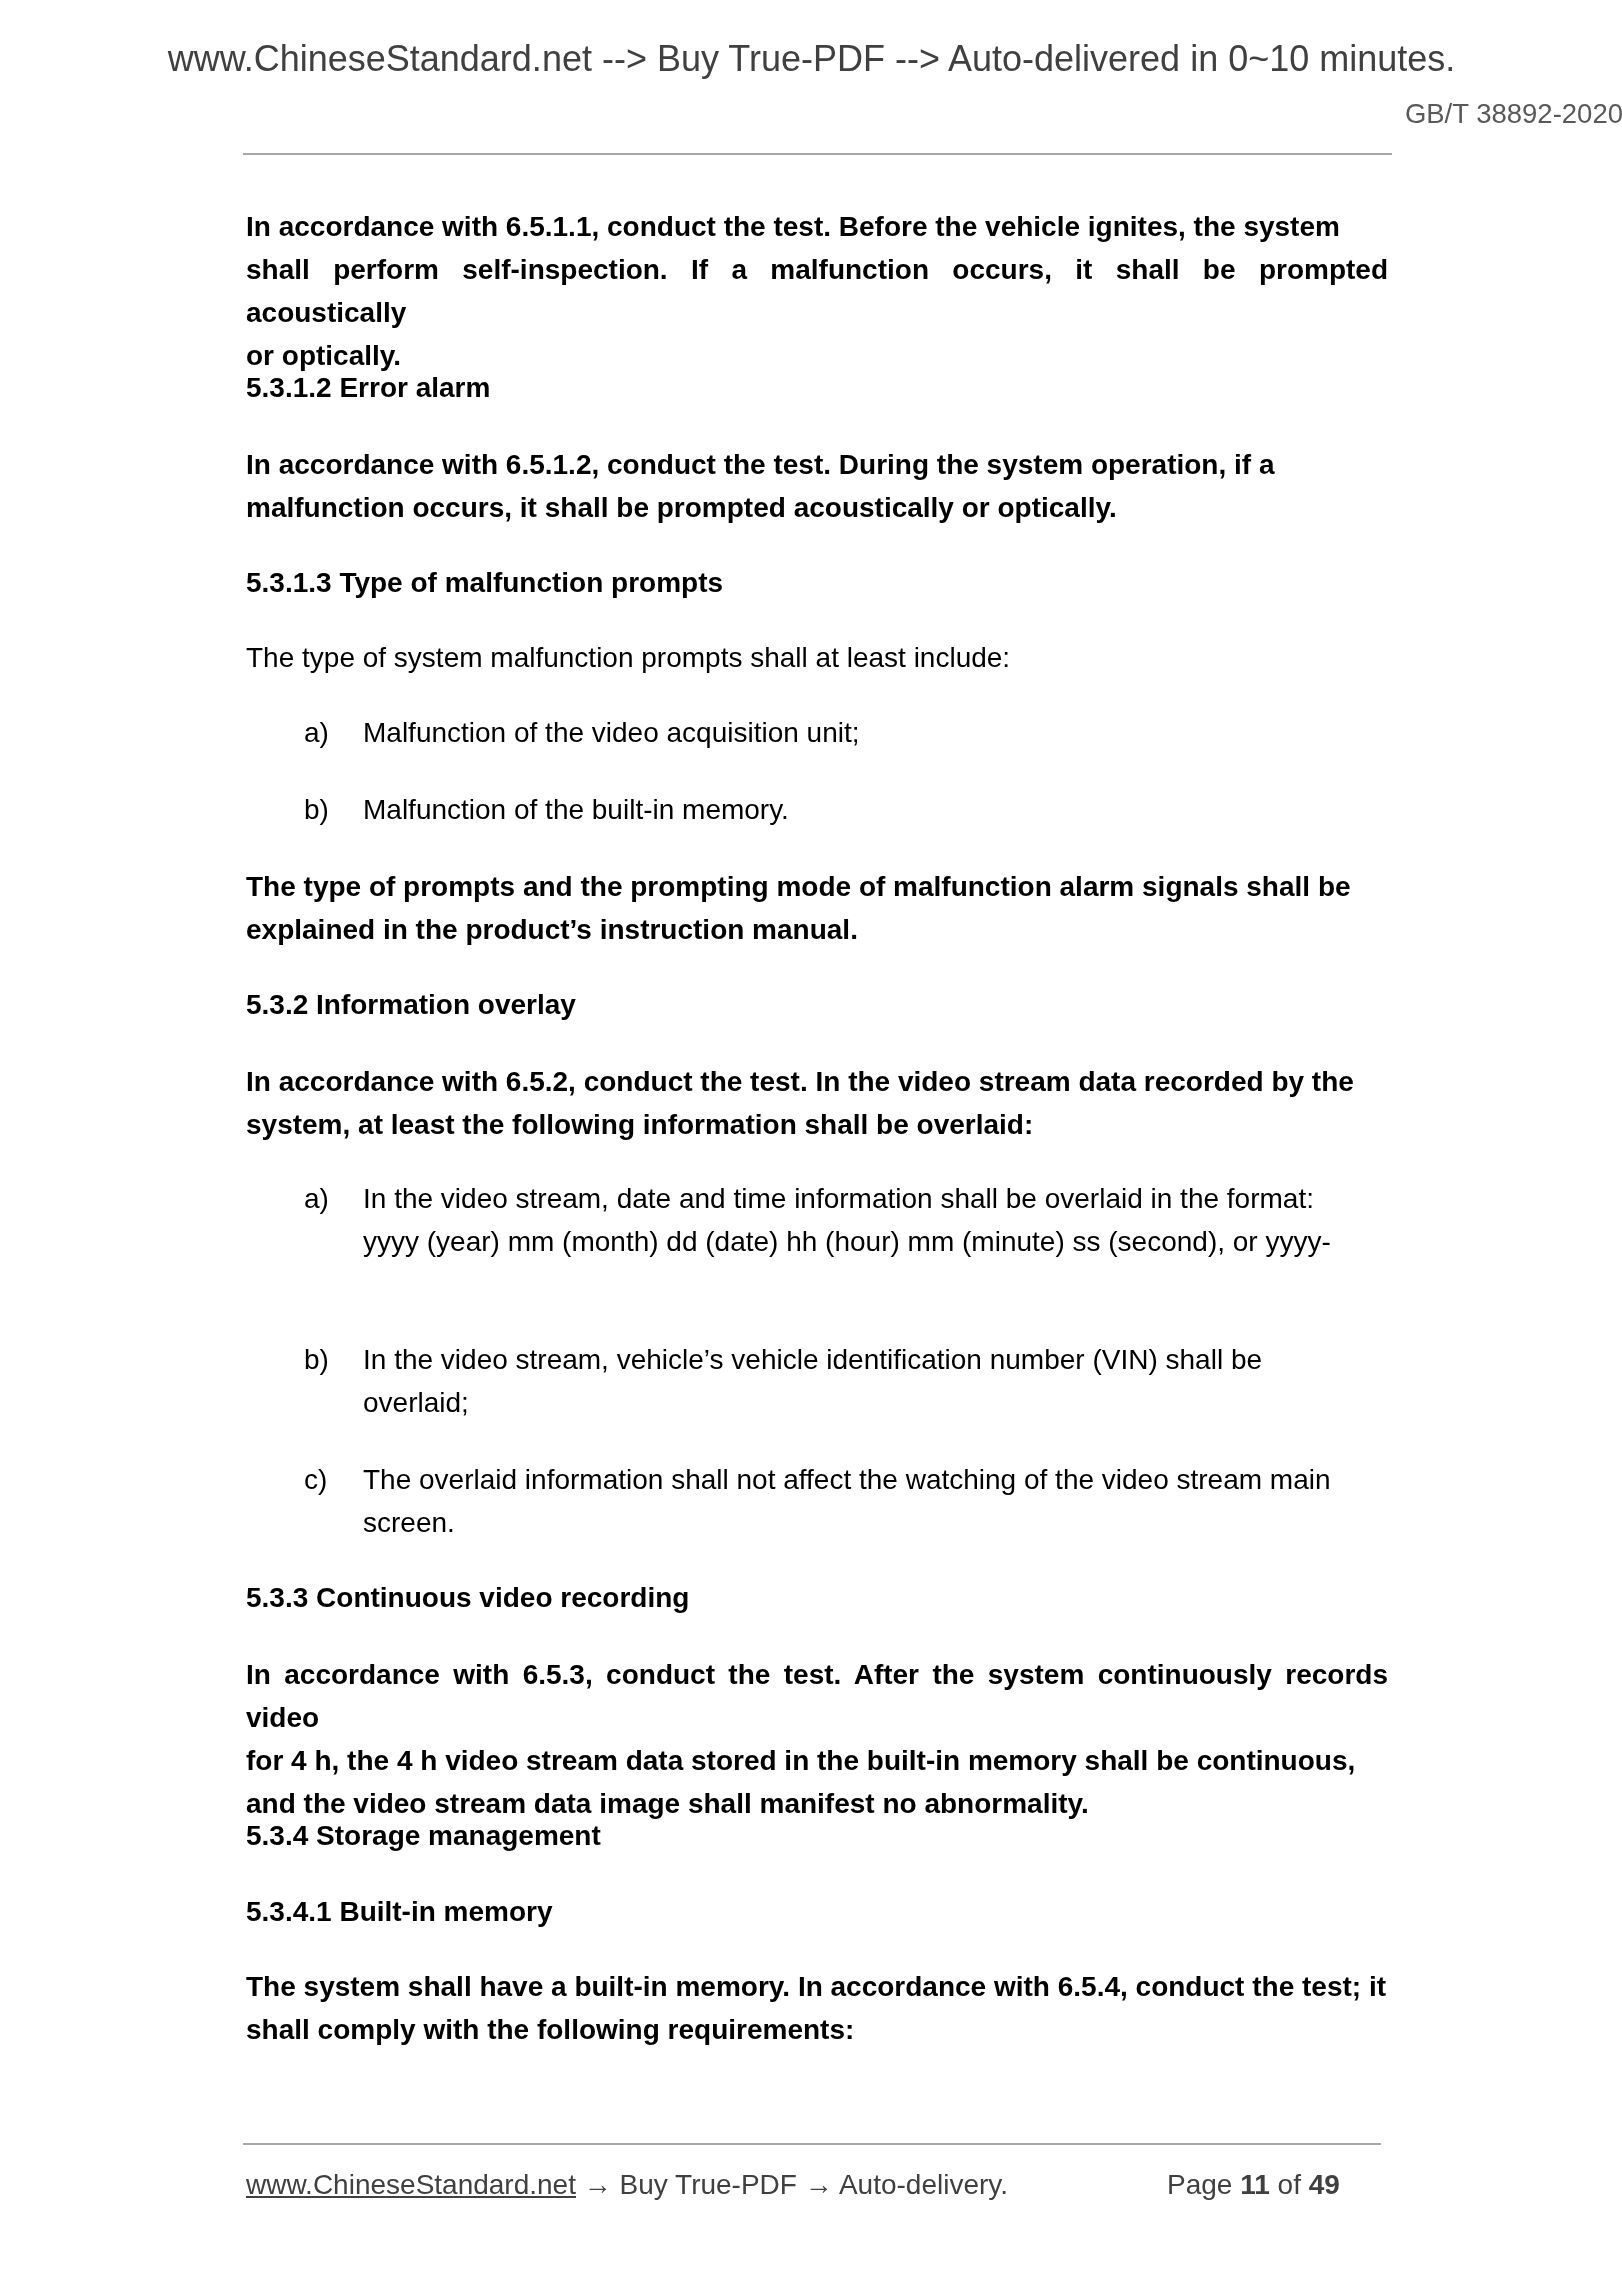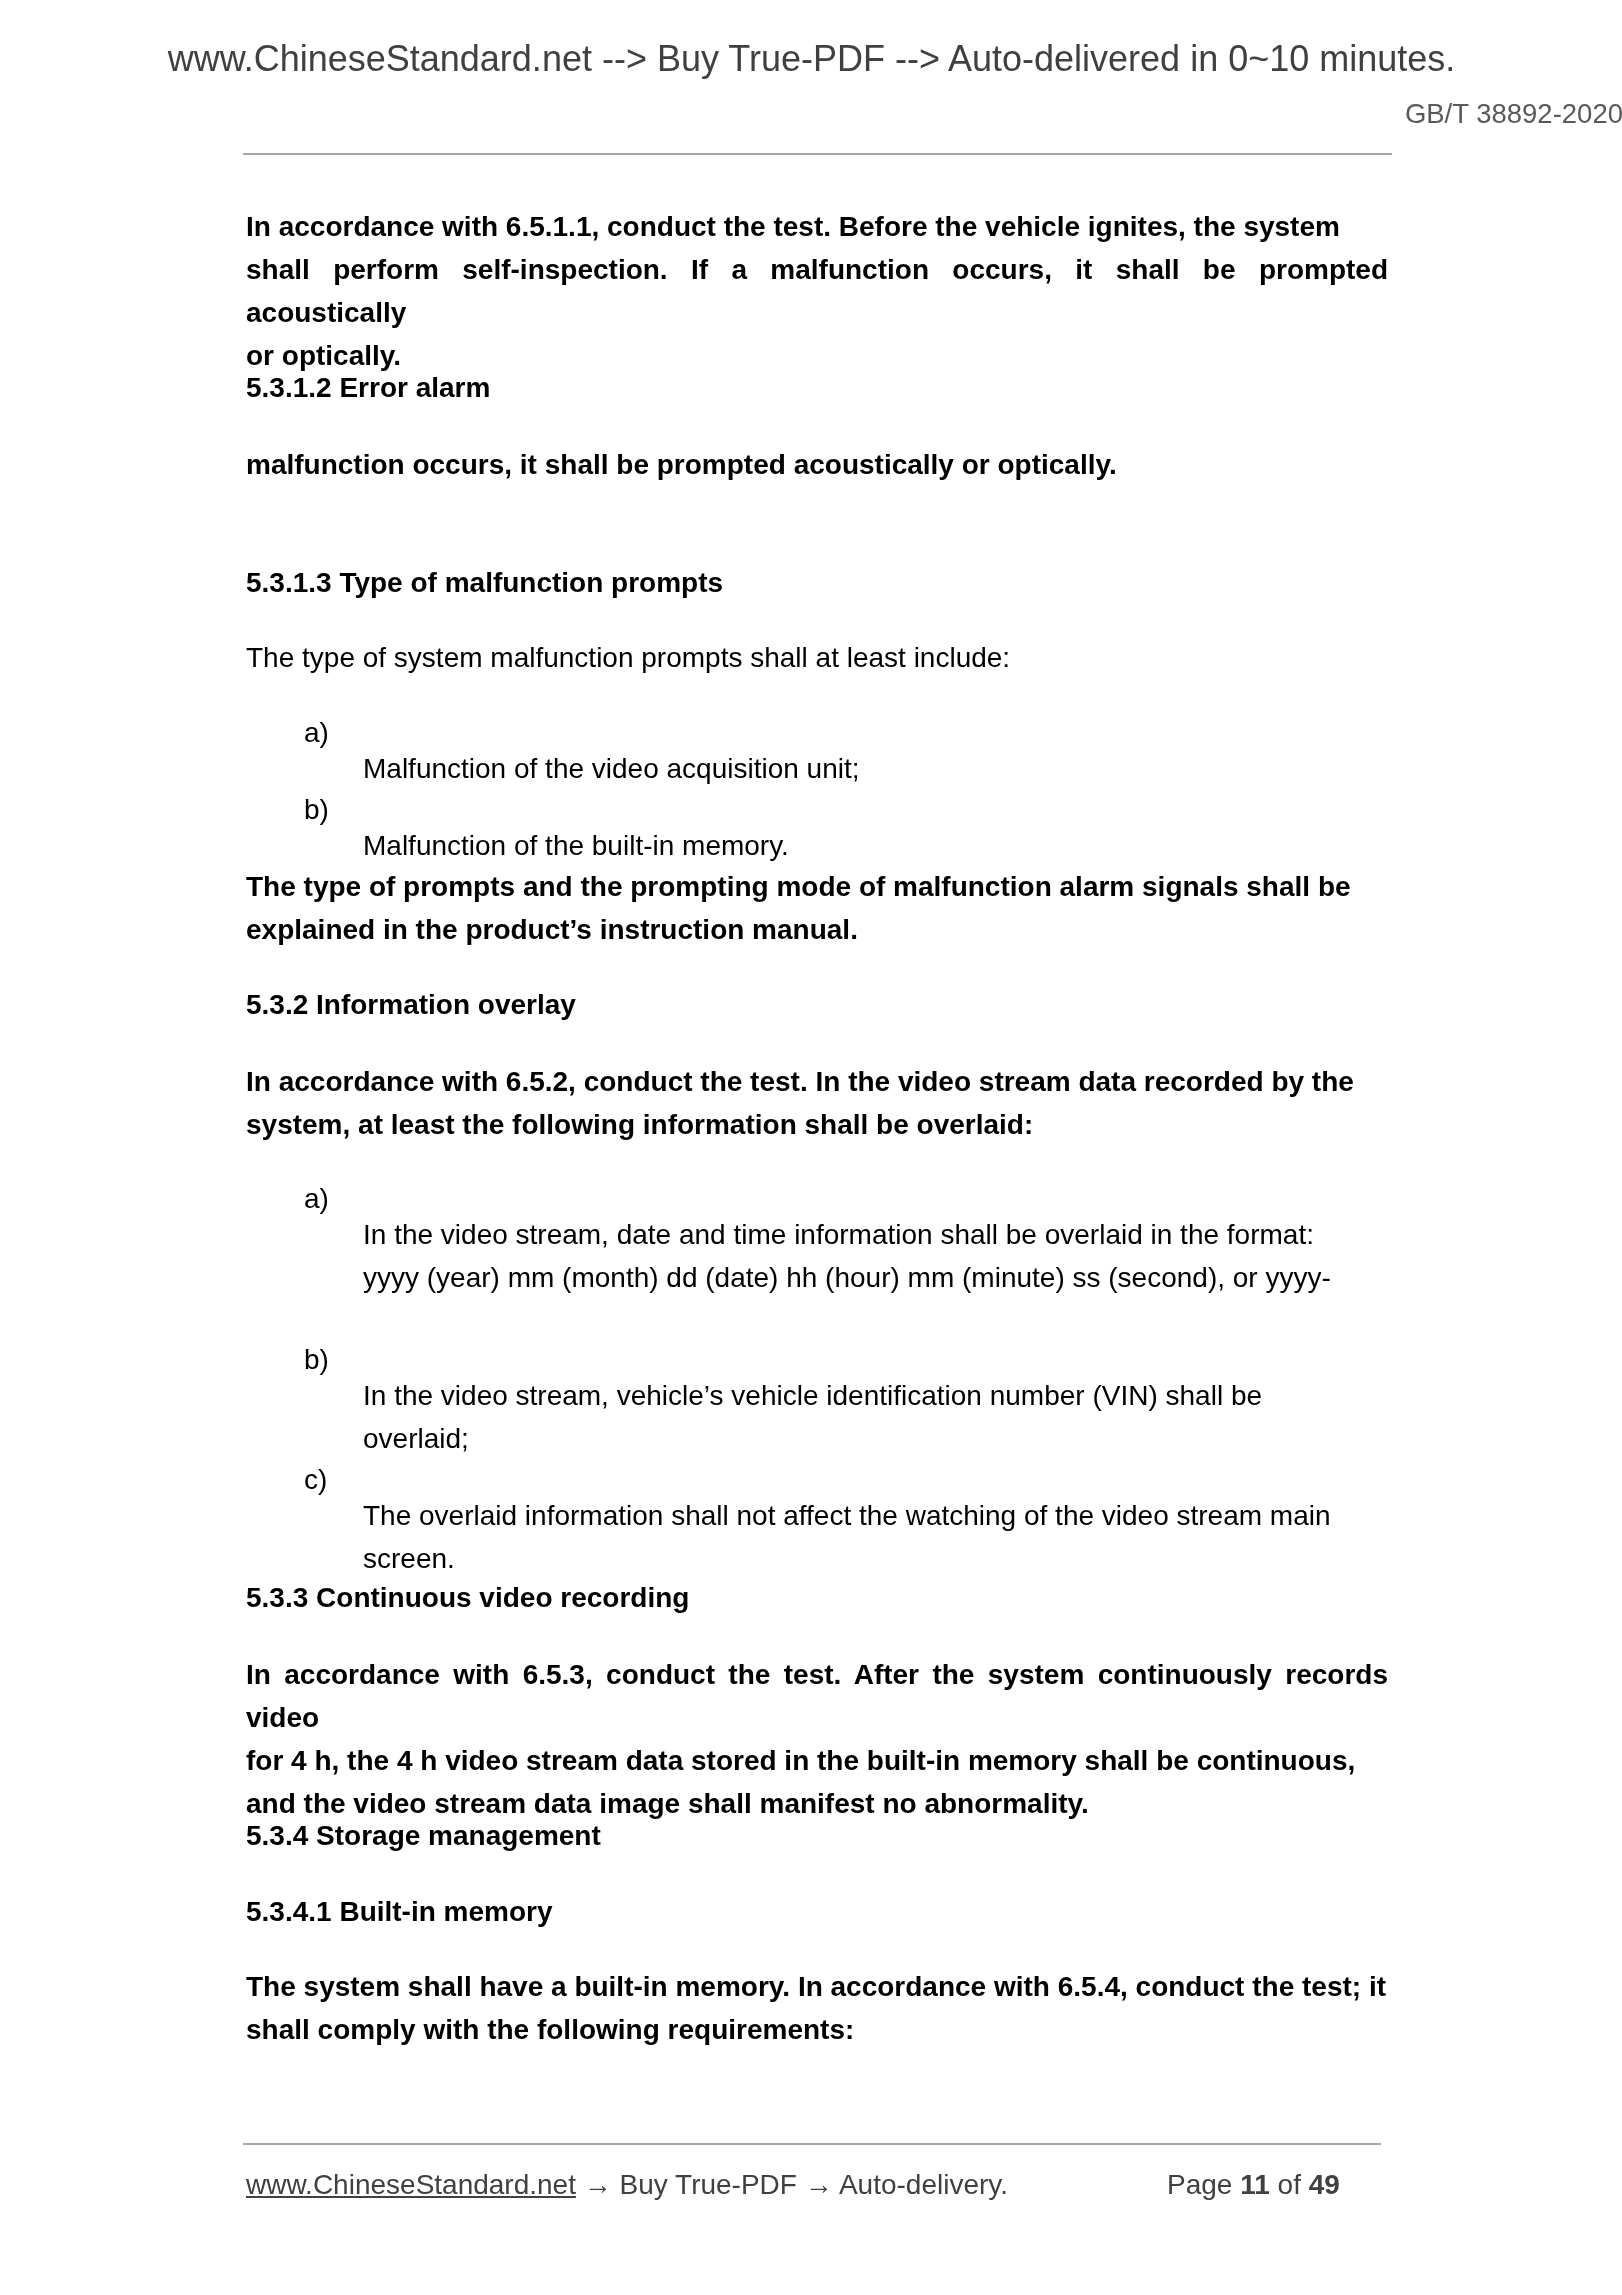--- a/index.html
+++ b/index.html
@@ -8,21 +8,21 @@
   .hdr1 { position:absolute; top:38px; left:0; width:1623px; text-align:center;
           font-size:36px; color:#404040; line-height:42px; }
   .hdr2 { position:absolute; top:98px; left:0; width:1623px; text-align:right;
           font-size:27.5px; color:#595959; line-height:32px; }
   .rule-top { position:absolute; top:153px; left:243px; width:1149px; height:1.7px; background:#a6a6a6; }
   .blk { position:absolute; left:246px; width:1142px; font-size:28px; line-height:43px; }
   .p { text-align:justify; text-align-last:left;font-weight:bold; }
   .h { font-weight:bold; }
   .li { position:absolute; left:246px; width:1142px; font-size:28px; line-height:43px; }
   .li .mk { position:absolute; left:58px; top:0; }
-  .li .tx { position:absolute; left:117px; width:1026px; text-align:justify; text-align-last:left; top:0;margin-top:36px; }
+  .li .tx { position:absolute; left:117px; width:1026px; text-align:justify; text-align-last:left; top:0; }
   .rule-bot { position:absolute; top:2143px; left:243px; width:1138px; height:1.7px; background:#a6a6a6; }
   .foot { position:absolute; top:2166px; left:246px; width:1142px; font-size:28px; line-height:37px; color:#404040; }
   .foot a { color:#404040; text-decoration:underline; }
   .foot .pg { position:absolute; left:921px; top:0; }
   .foot .pg b { font-weight:bold; }
 </style>
 </head>
 <body>
 
 <div>
@@ -35,20 +35,21 @@
 
   <div class="blk p" style="top:205px">
     <div>In accordance with 6.5.1.1, conduct the test. Before the vehicle ignites, the system</div>
     <div>shall perform self-inspection. If a malfunction occurs, it shall be prompted acoustically</div>
     <div>or optically.</div>
   </div>
 
   <div class="blk h" style="top:366px">5.3.1.2 Error alarm</div>
 
   <div class="blk p" style="top:443px">
+    <div>In accordance with 6.5.1.2, conduct the test. During the system operation, if a</div>
     <div>malfunction occurs, it shall be prompted acoustically or optically.</div>
   </div>
 
   <div class="blk h" style="top:561px">5.3.1.3 Type of malfunction prompts</div>
 
   <div class="blk" style="top:636px">The type of system malfunction prompts shall at least include:</div>
 
   <div class="li" style="top:711px">
     <span class="mk">a)</span>
     <span class="tx">Malfunction of the video acquisition unit;</span>

